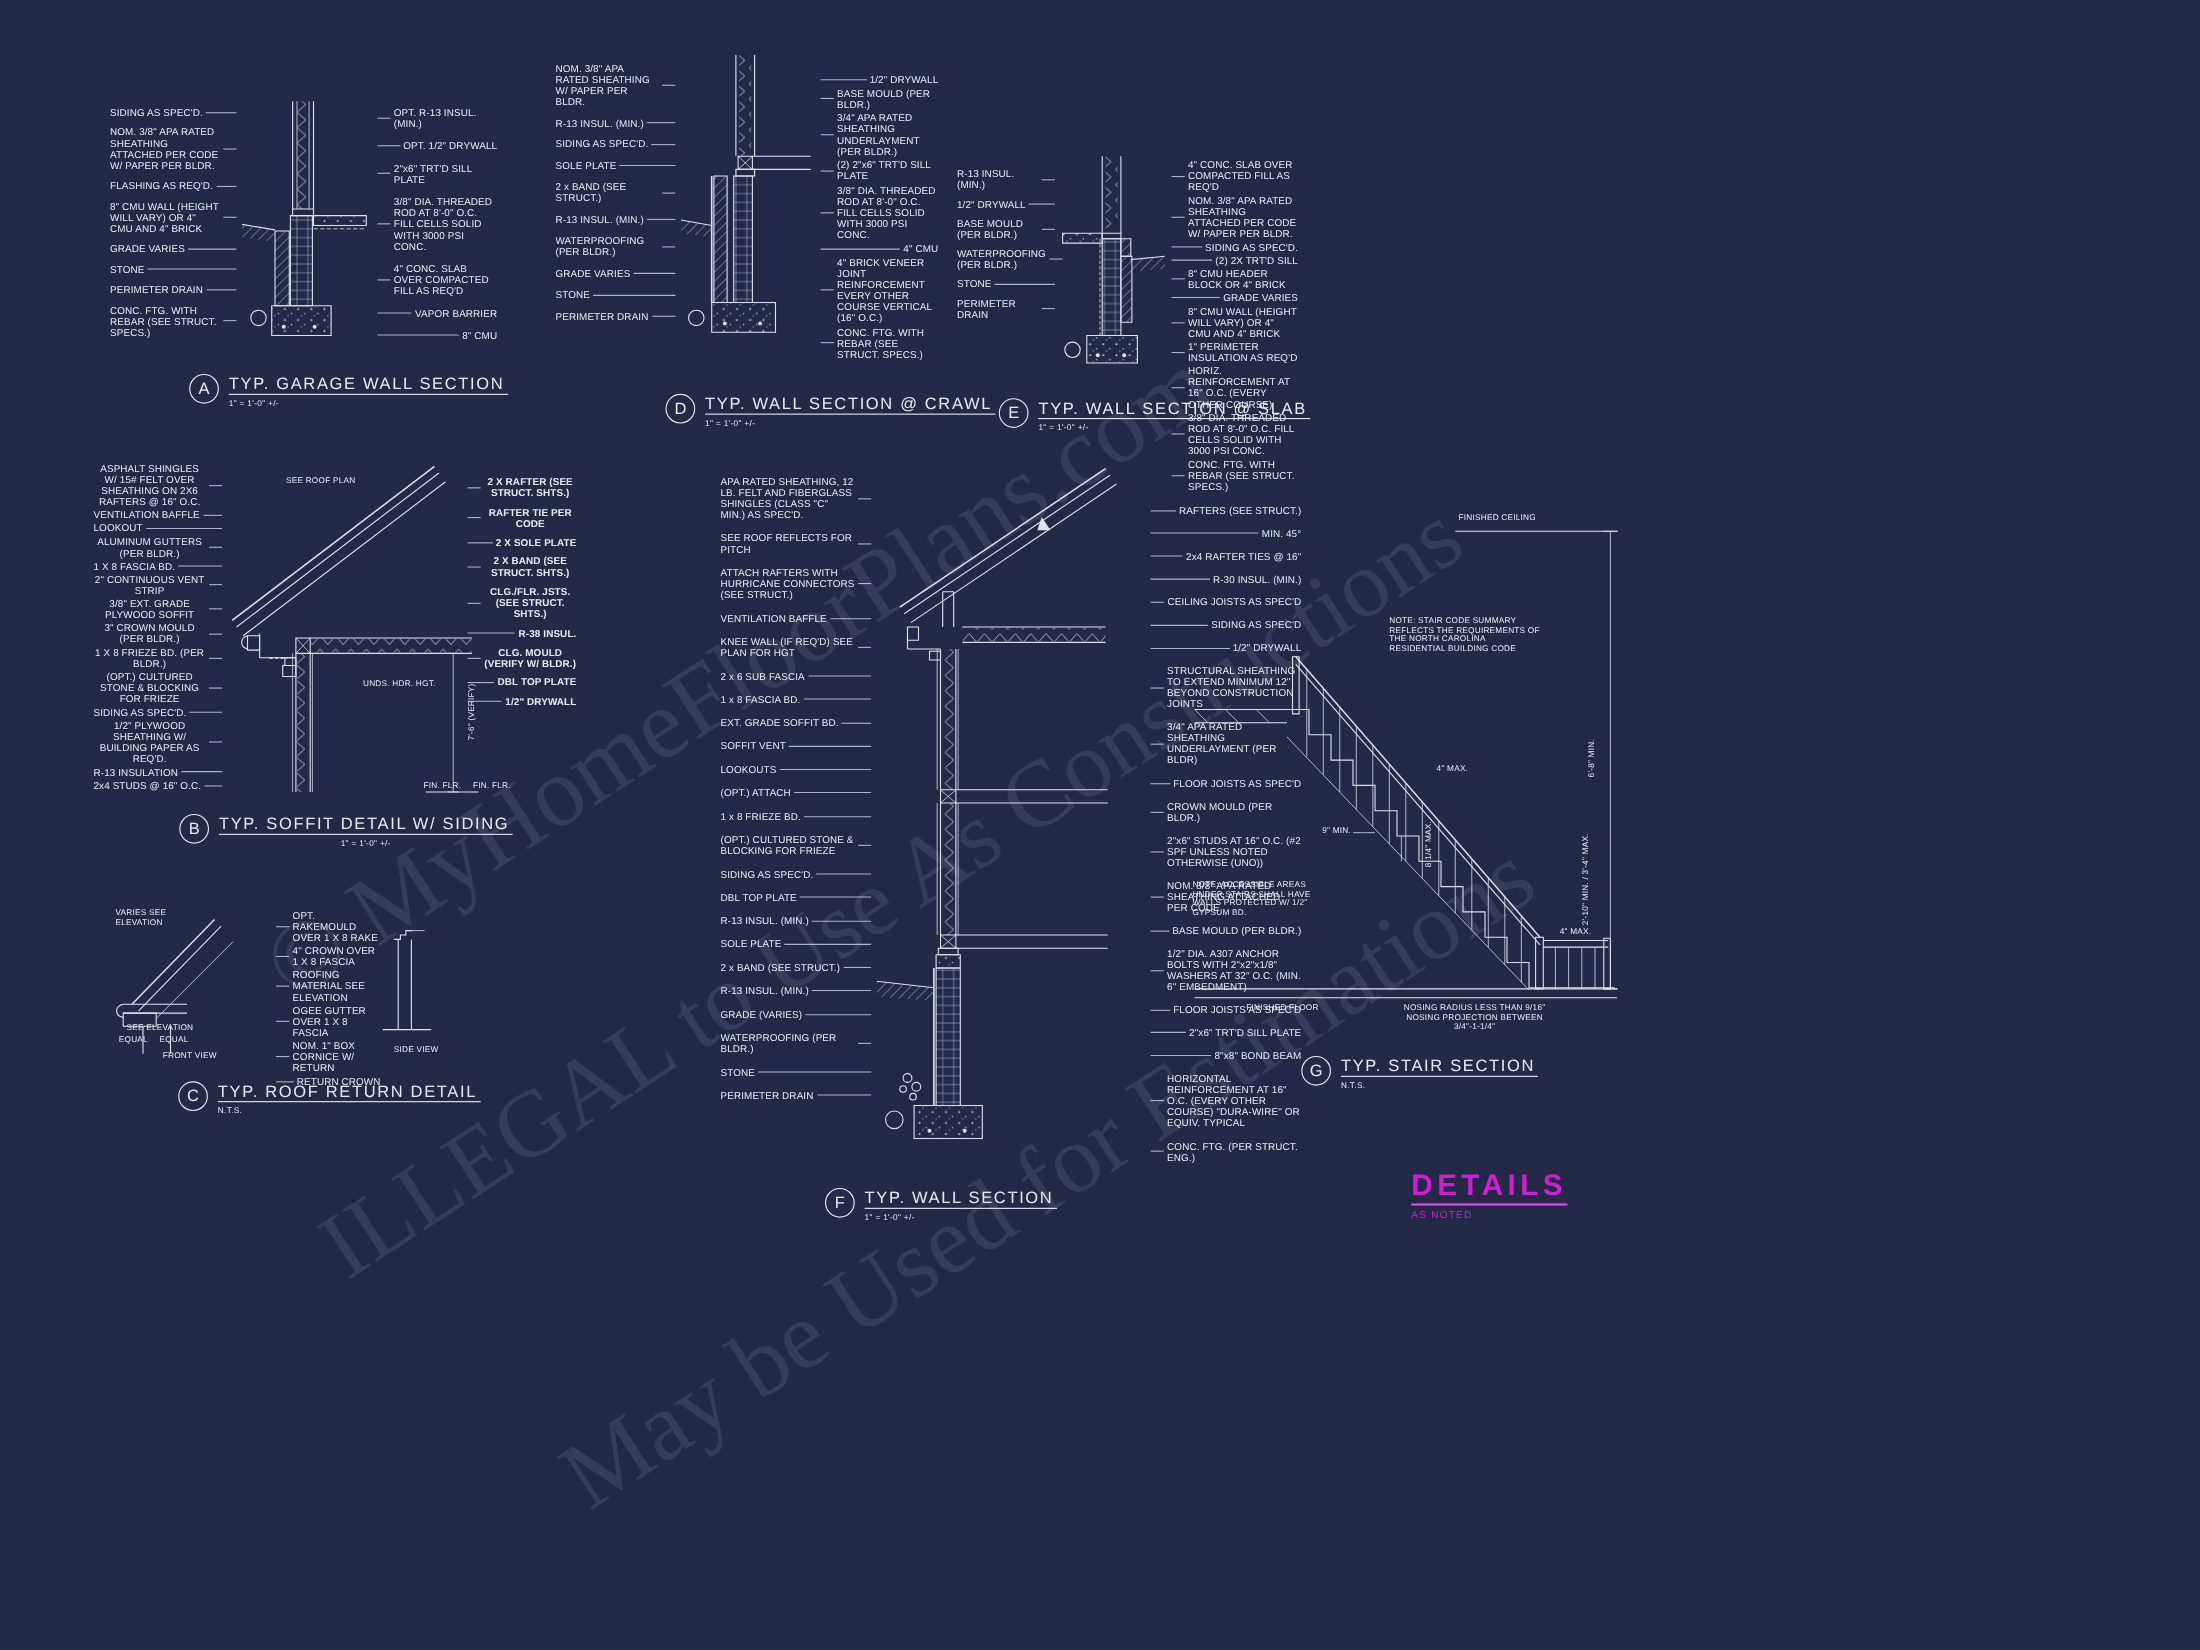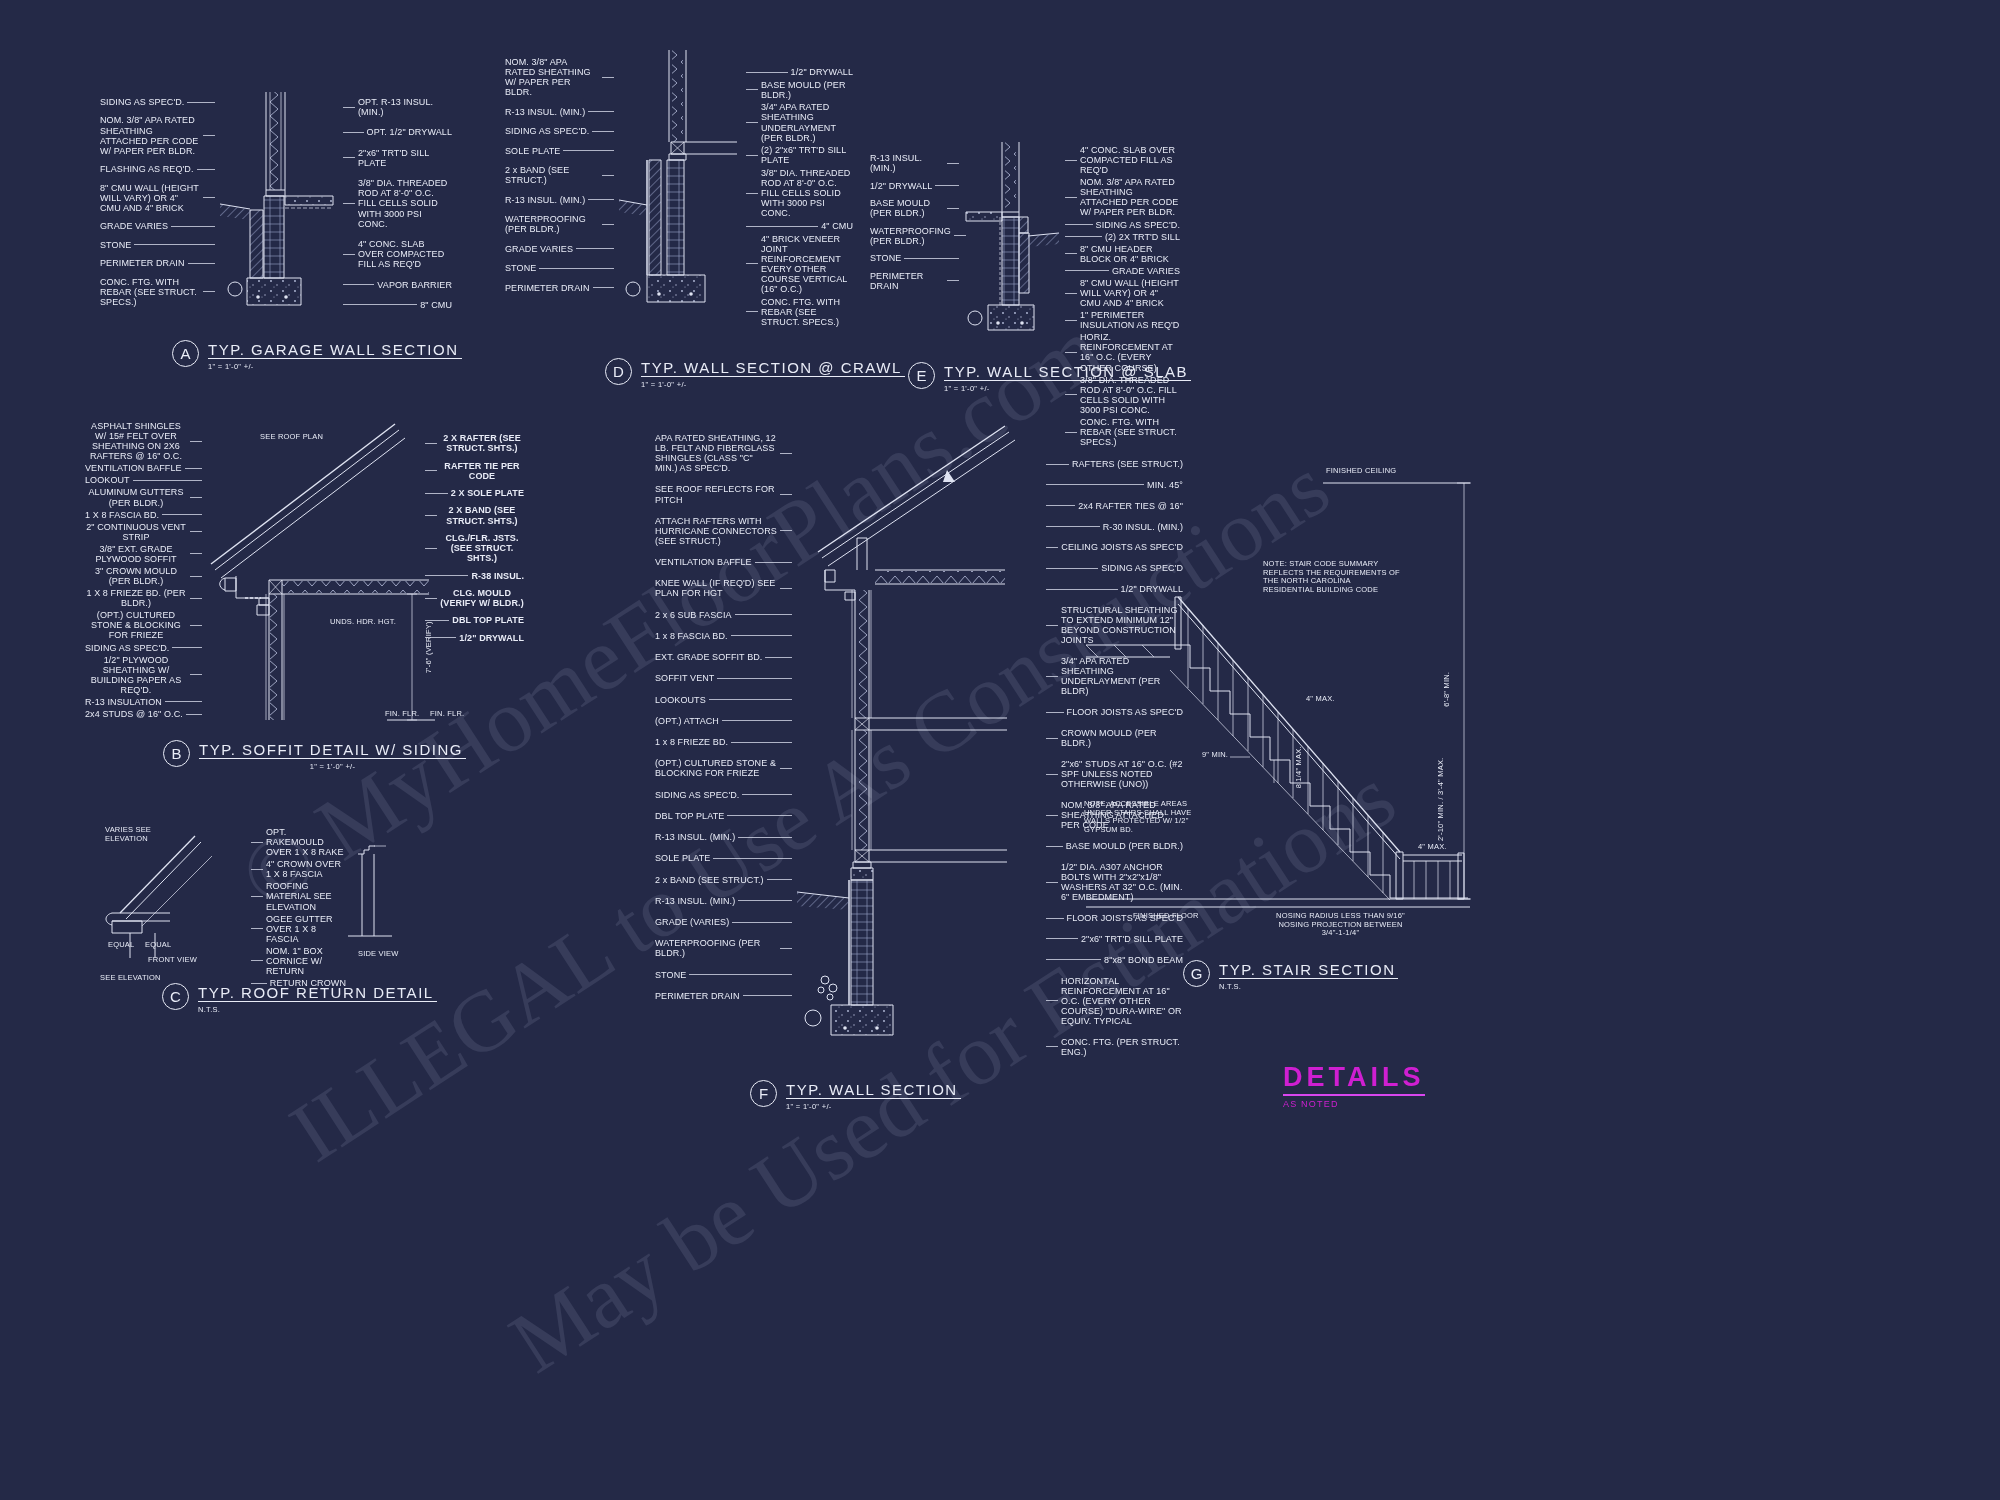--- a/index.html
+++ b/index.html
@@ -519,21 +519,21 @@
         <line x1="30" y1="115" x2="30" y2="140"></line>
           <line x1="55" y1="115" x2="55" y2="140"></line>
         <path d="M258,36 h6 v-4 h5 v-4 h6"></path>
         <line x1="262" y1="36" x2="262" y2="118"></line>
           <line x1="274" y1="36" x2="274" y2="118"></line>
         <line x1="274" y1="28" x2="286" y2="28" stroke-width=".7"></line>
         <line x1="248" y1="118" x2="292" y2="118"></line>
       </g>
     </svg>
     <div class="ann" style="left:5px;top:8px;width:62px;">VARIES SEE ELEVATION</div>
-    <div class="ann" style="left:0;top:112px;margin-top:44px;">SEE ELEVATION</div>
+    <div class="ann" style="left:15px;top:112px;">SEE ELEVATION</div>
     <div class="ann" style="left:8px;top:123px;">EQUAL</div>
     <div class="ann" style="left:45px;top:123px;">EQUAL</div>
     <div class="ann" style="left:48px;top:138px;">FRONT VIEW</div>
     <div class="ann" style="left:258px;top:132px;">SIDE VIEW</div>
     <div class="col right" style="left:148px;top:8px;width:98px;height:120px;">
         <div class="lbl">
           <span class="txt">OPT. RAKEMOULD OVER 1 X 8 RAKE</span>
           <span class="lead"></span>
         </div>
         <div class="lbl">

